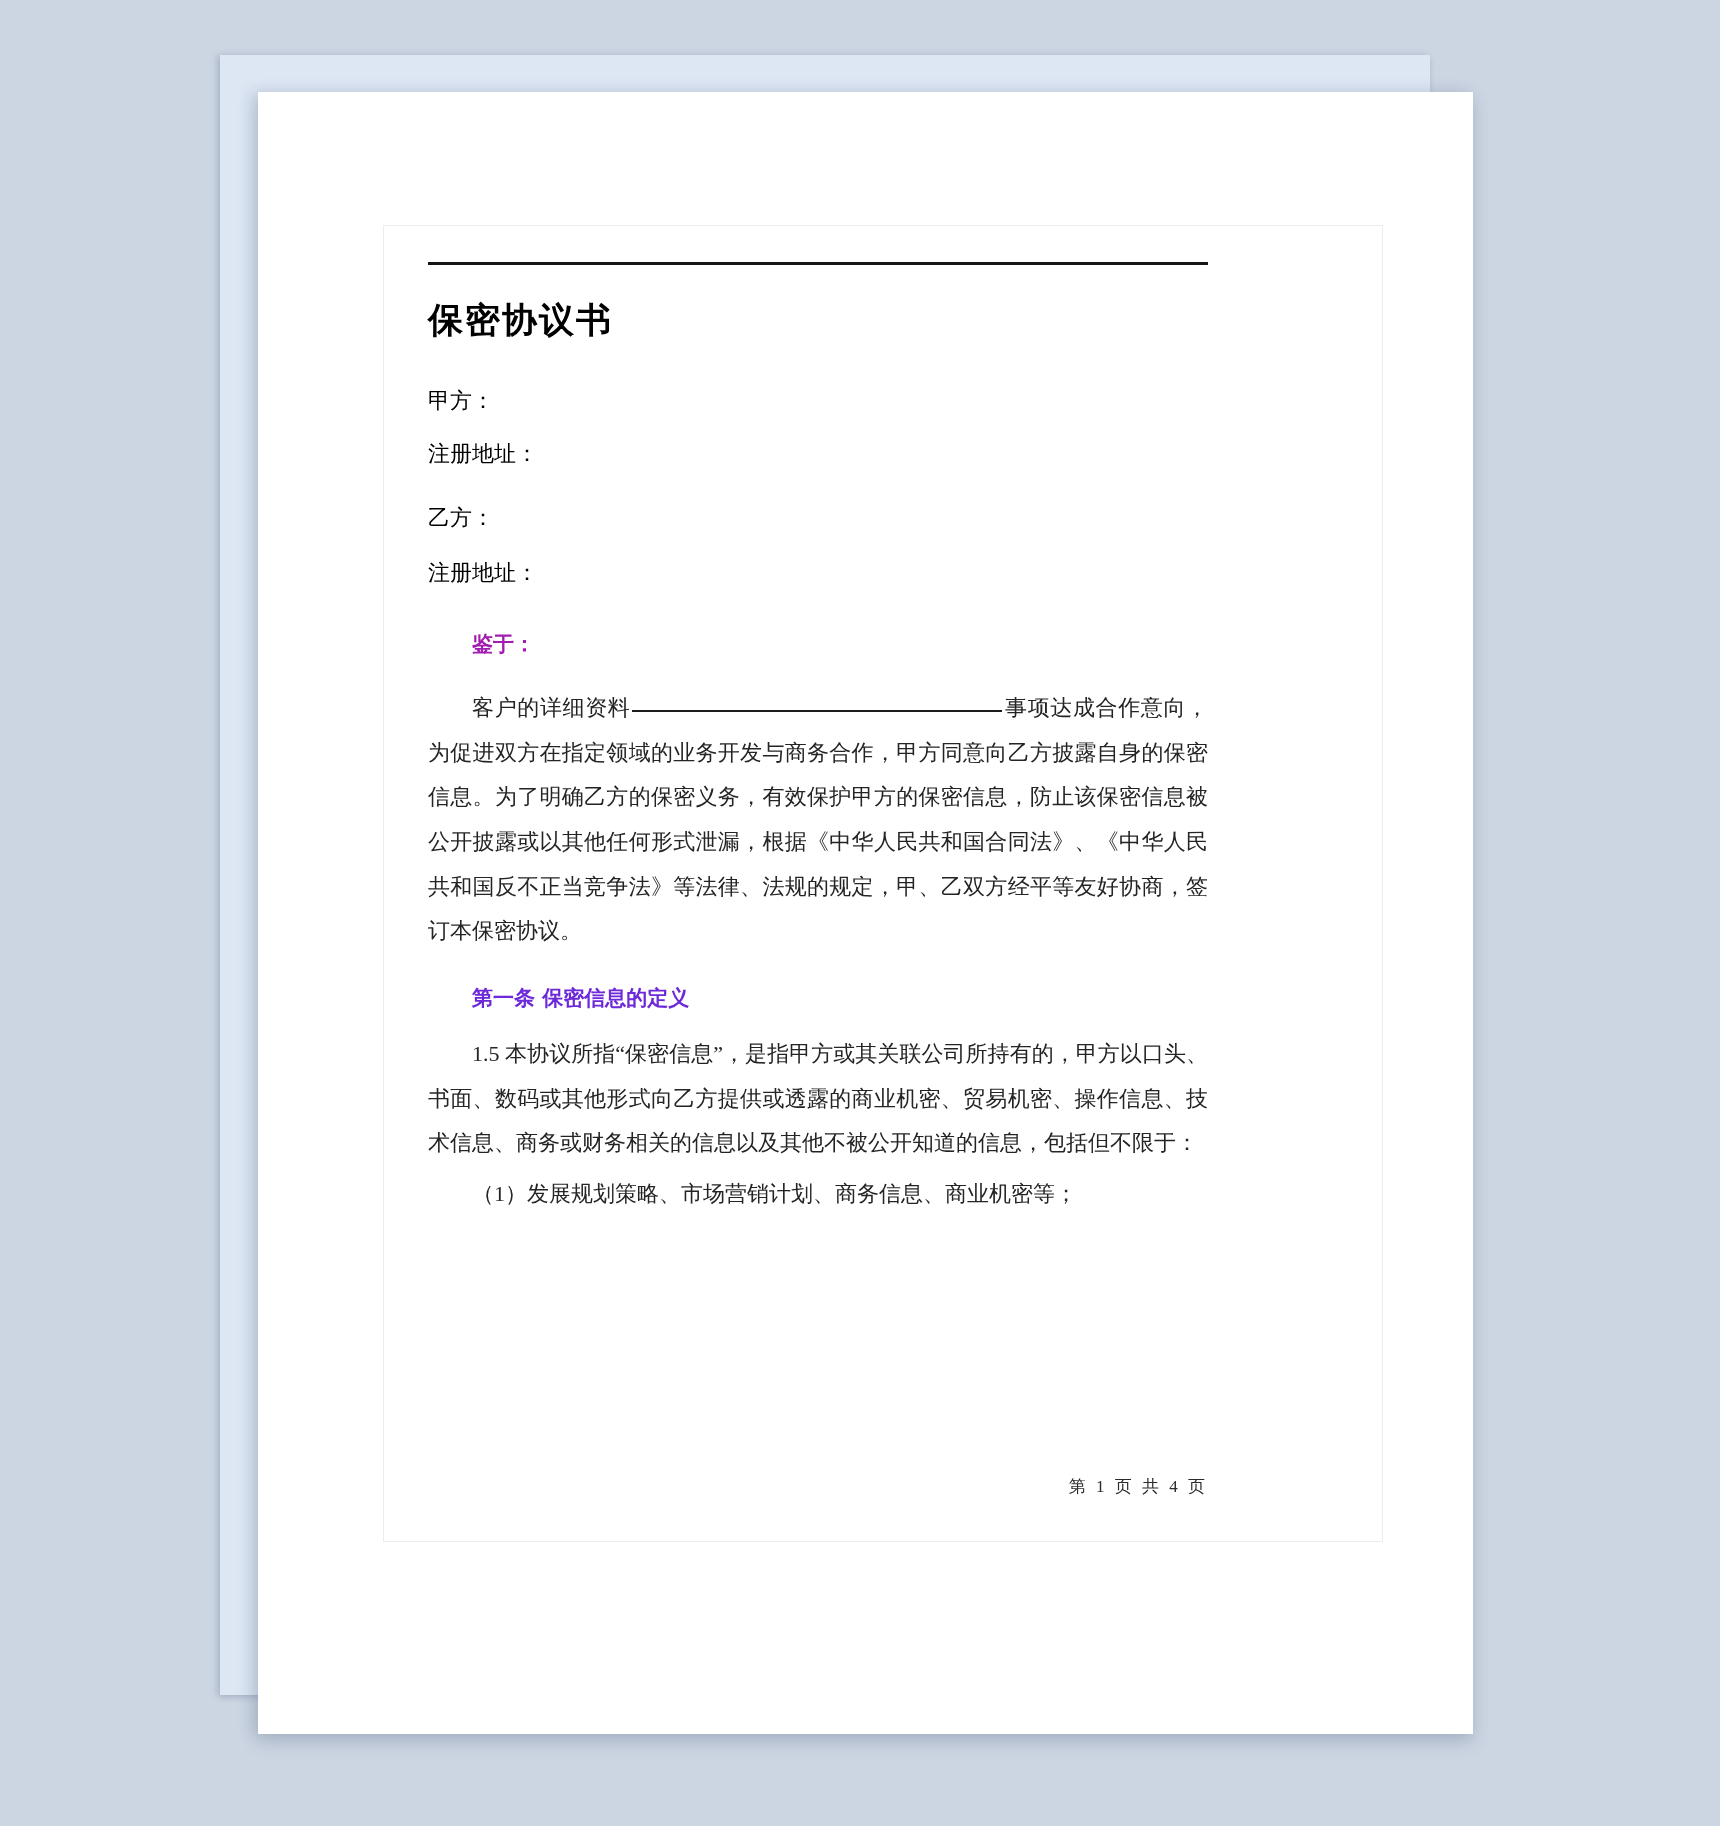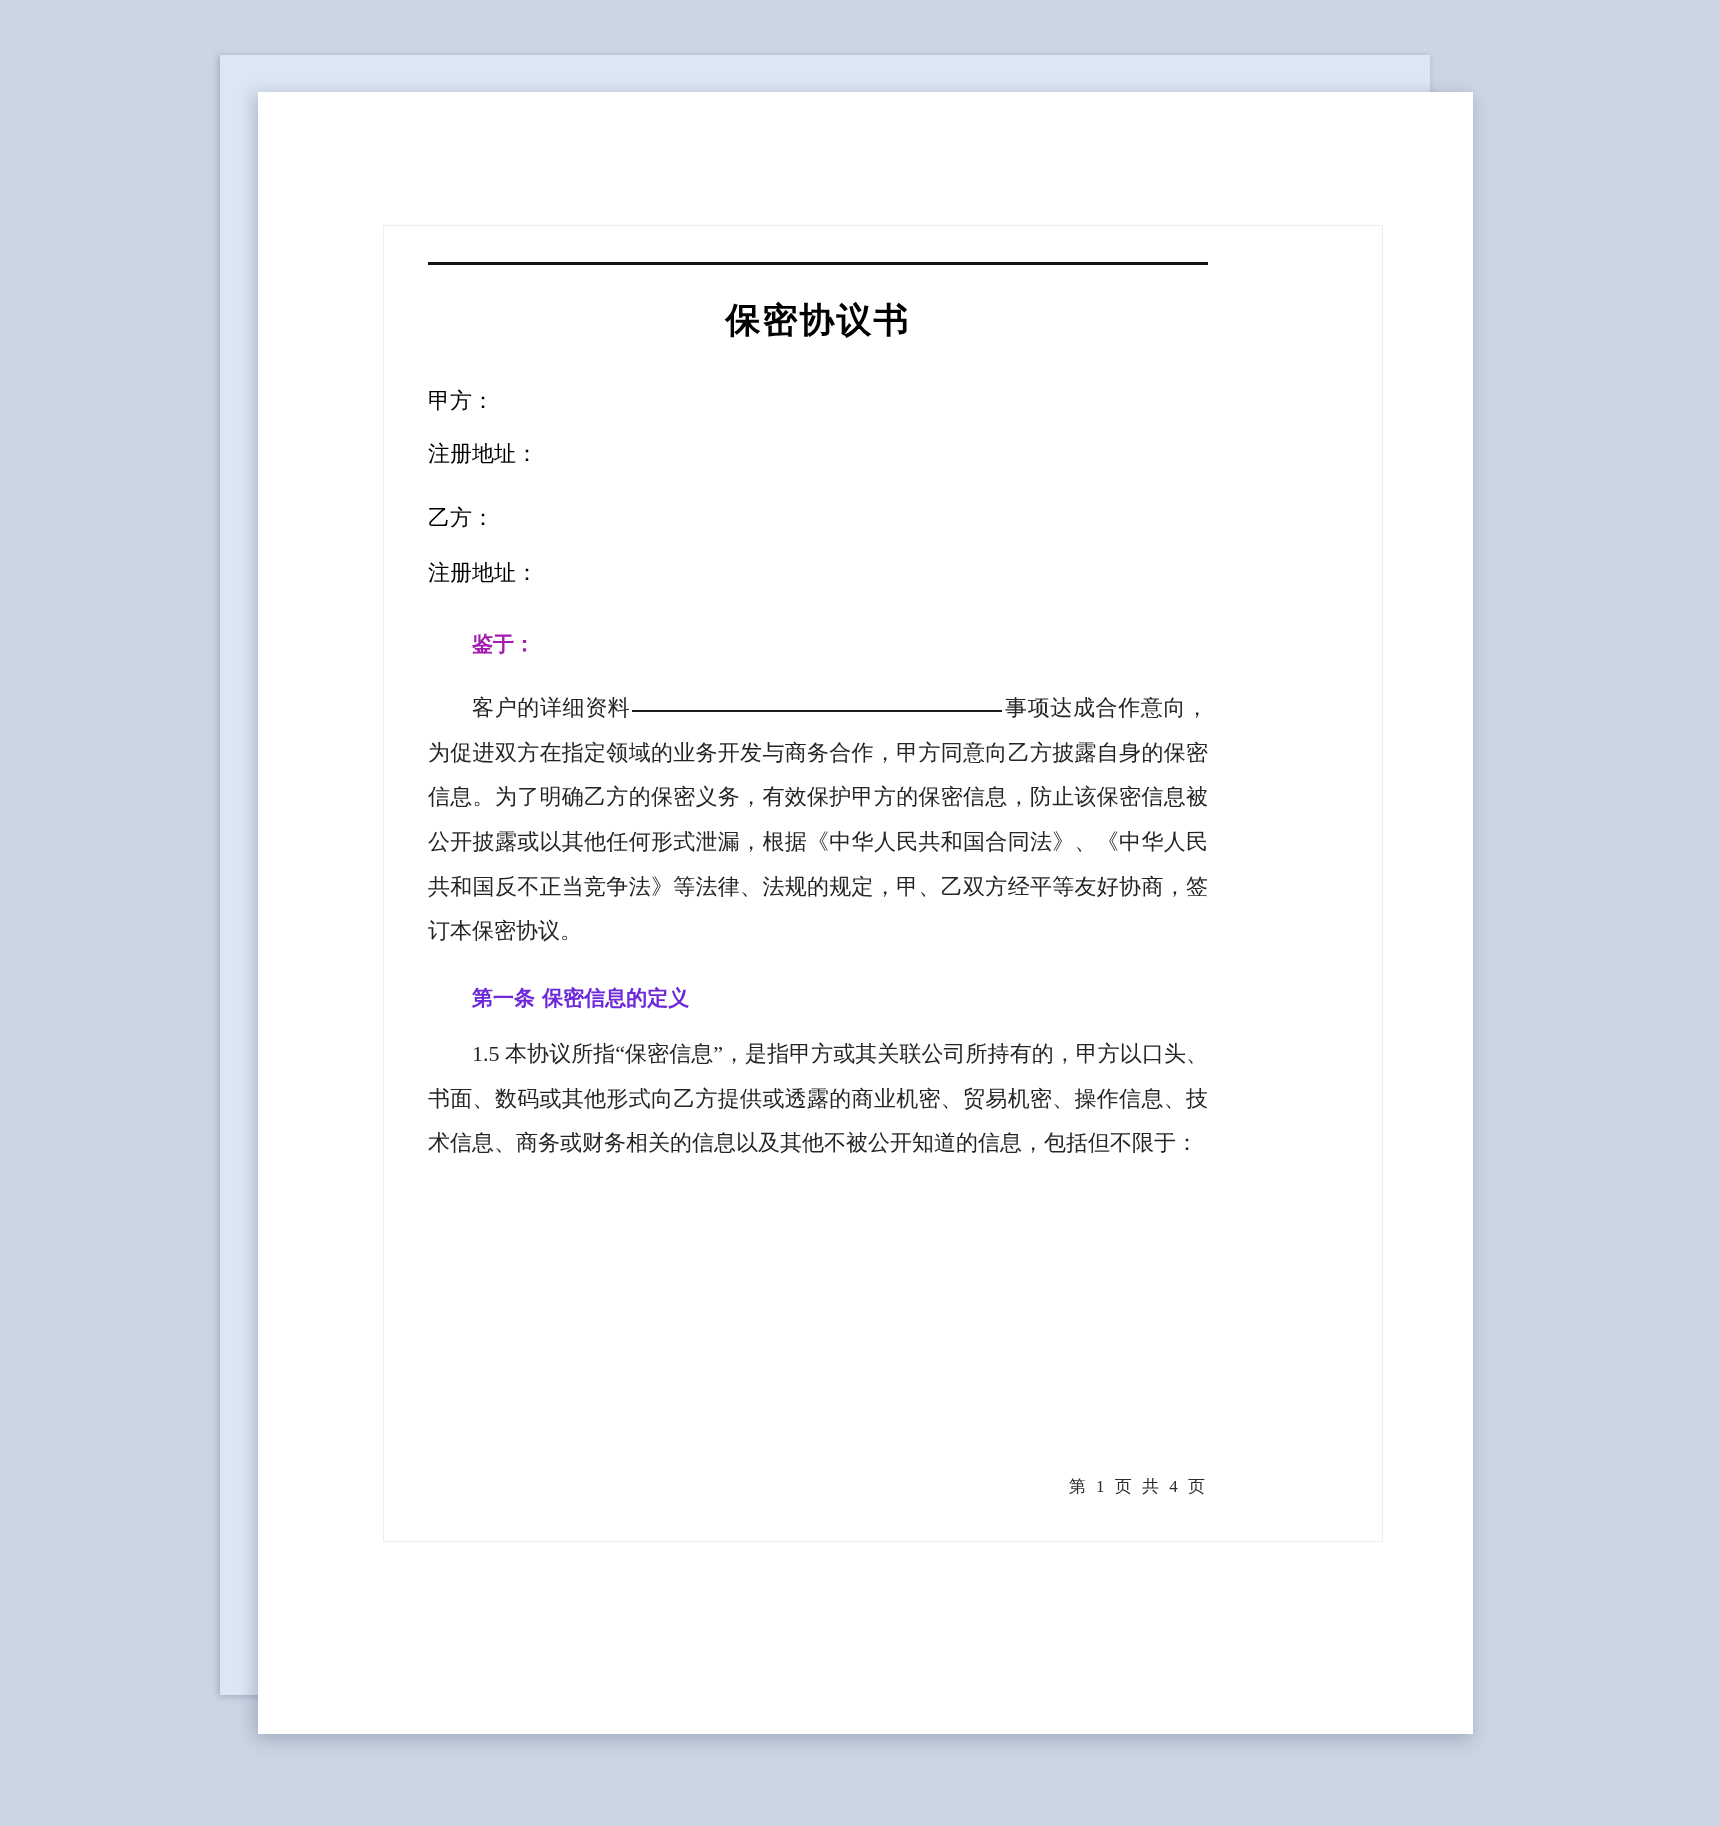--- a/index.html
+++ b/index.html
@@ -66,21 +66,21 @@
   }
 
   .top-rule {
     width: 100%;
     height: 0;
     border-top: 3px solid #151515;
     margin: 0 0 32px 0;
   }
 
   .doc-title {
-    text-align: center;
+    text-align: left;
     font-family: "DejaVu Sans", "Liberation Sans", sans-serif;
     font-weight: bold;
     font-size: 35px;
     letter-spacing: 2px;
     margin: 0 0 46px 0;
     color: #000;
   }
 
   .party-line {
     font-size: 22px;
@@ -173,20 +173,21 @@
       <p class="party-line">注册地址：</p>
 
       <p class="whereas">鉴于：</p>
 
       <p class="para indent"><span>客户的详细资料</span><span class="blank-rule"></span><span>事项达成合作意向，为促进双方在指定领域的业务开发与商务合作，甲方同意向乙方披露自身的保密信息。为了明确乙方的保密义务，有效保护甲方的保密信息，防止该保密信息被公开披露或以其他任何形式泄漏，根据《中华人民共和国合同法》、《中华人民共和国反不正当竞争法》等法律、法规的规定，甲、乙双方经平等友好协商，签订本保密协议。</span></p>
 
       <p class="clause-heading">第一条  保密信息的定义</p>
 
       <p class="para indent">1.5 本协议所指“保密信息”，是指甲方或其关联公司所持有的，甲方以口头、书面、数码或其他形式向乙方提供或透露的商业机密、贸易机密、操作信息、技术信息、商务或财务相关的信息以及其他不被公开知道的信息，包括但不限于：</p>
 
+      <p class="sub-item">（1）发展规划策略、市场营销计划、商务信息、商业机密等；</p>
 
 
     </div>
 
     <div class="footer">第 1 页 共 4 页</div>
 
   </div>
 </div>
 
 </body></html>

